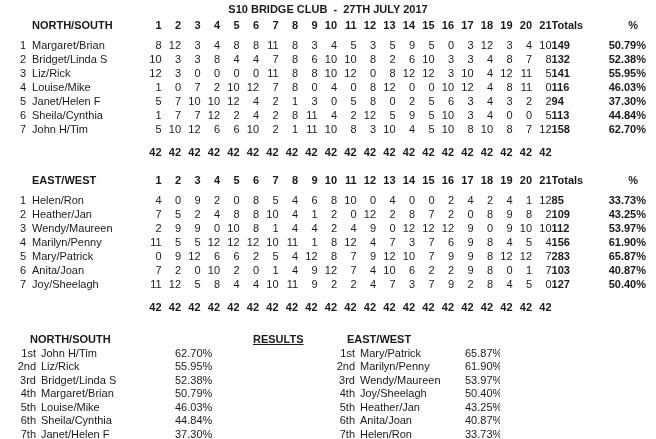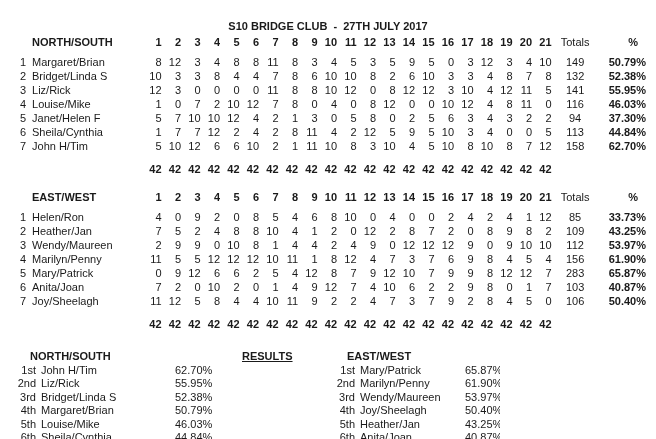--- a/index.html
+++ b/index.html
@@ -1,49 +1,49 @@
 <!DOCTYPE html>
 <html><head>
 <meta charset="utf-8">
 <style>
   html,body{margin:0;padding:0;}
   body{
     width:656px;height:439px;overflow:hidden;background:#ffffff;color:#1a1a1a;
     font-family:"Liberation Sans",sans-serif;font-size:11px;
   }
   .title{
-    padding-top:20px;height:14px;line-height:13px;text-align:center;
+    padding-top:3px;height:14px;line-height:13px;text-align:center;
     font-weight:bold;white-space:pre;font-size:11px;
   }
   table{border-collapse:collapse;table-layout:fixed;}
   td,th{padding:0;height:14px;line-height:14px;font-weight:normal;overflow:hidden;white-space:nowrap;}
   thead th{font-weight:bold;}
   .score-table{margin-left:2px;width:644px;}
   .c-rank{text-align:right;}
   .c-name{text-align:left;padding-left:6px;}
   .c-s{text-align:right;}
-  .c-total{text-align:center;font-weight:normal;}
+  .c-total{text-align:left;font-weight:bold;}
   .c-pct{text-align:right;font-weight:bold;}
   th.c-pct{padding-right:8px;}
   .c-42{font-weight:bold;}
   .ew-table{margin-top:14px;}
   .ns-table{margin-top:1px;}
   .results{position:relative;margin-top:19px;height:112px;}
   .res-table{position:absolute;top:0;}
   .res-table td,.res-table th{height:13.5px;line-height:13.5px;}
   .res-ns{left:0;width:212px;}
   .res-ew{left:318px;width:182px;}
   .res-head{font-weight:bold;text-align:left;}
   .res-ns .res-head{padding-left:30px;}
   .res-ew .res-head{padding-left:29px;}
   .r-rank{text-align:right;margin-top:47px;}
   .r-name{text-align:left;padding-left:5px;}
   .r-pct{text-align:right;}
   .res-heading{
-    position:absolute;left:242px;top:0;height:13.5px;line-height:13.5px;
+    position:absolute;left:253px;top:0;height:13.5px;line-height:13.5px;
     font-weight:bold;text-decoration:underline;
   }
 </style>
 </head>
 <body>
 
 <div class="page">
   <div class="title">S10 BRIDGE CLUB  -  27TH JULY 2017</div>
 
   <table class="score-table ns-table">
@@ -569,21 +569,21 @@
           <td class="c-s">4</td>
           <td class="c-s">7</td>
           <td class="c-s">3</td>
           <td class="c-s">7</td>
           <td class="c-s">9</td>
           <td class="c-s">2</td>
           <td class="c-s">8</td>
           <td class="c-s">4</td>
           <td class="c-s">5</td>
           <td class="c-s">0</td>
-          <td class="c-total">106</td>
+          <td class="c-total">127</td>
           <td class="c-pct">50.40%</td>
         </tr>
         <tr>
           <td colspan="25" style="height: 9px; line-height: 9px;"></td>
         </tr>
         <tr>
           <td class="c-rank"></td>
           <td class="c-name"></td>
           <td class="c-s c-42">42</td>
           <td class="c-s c-42">42</td>

